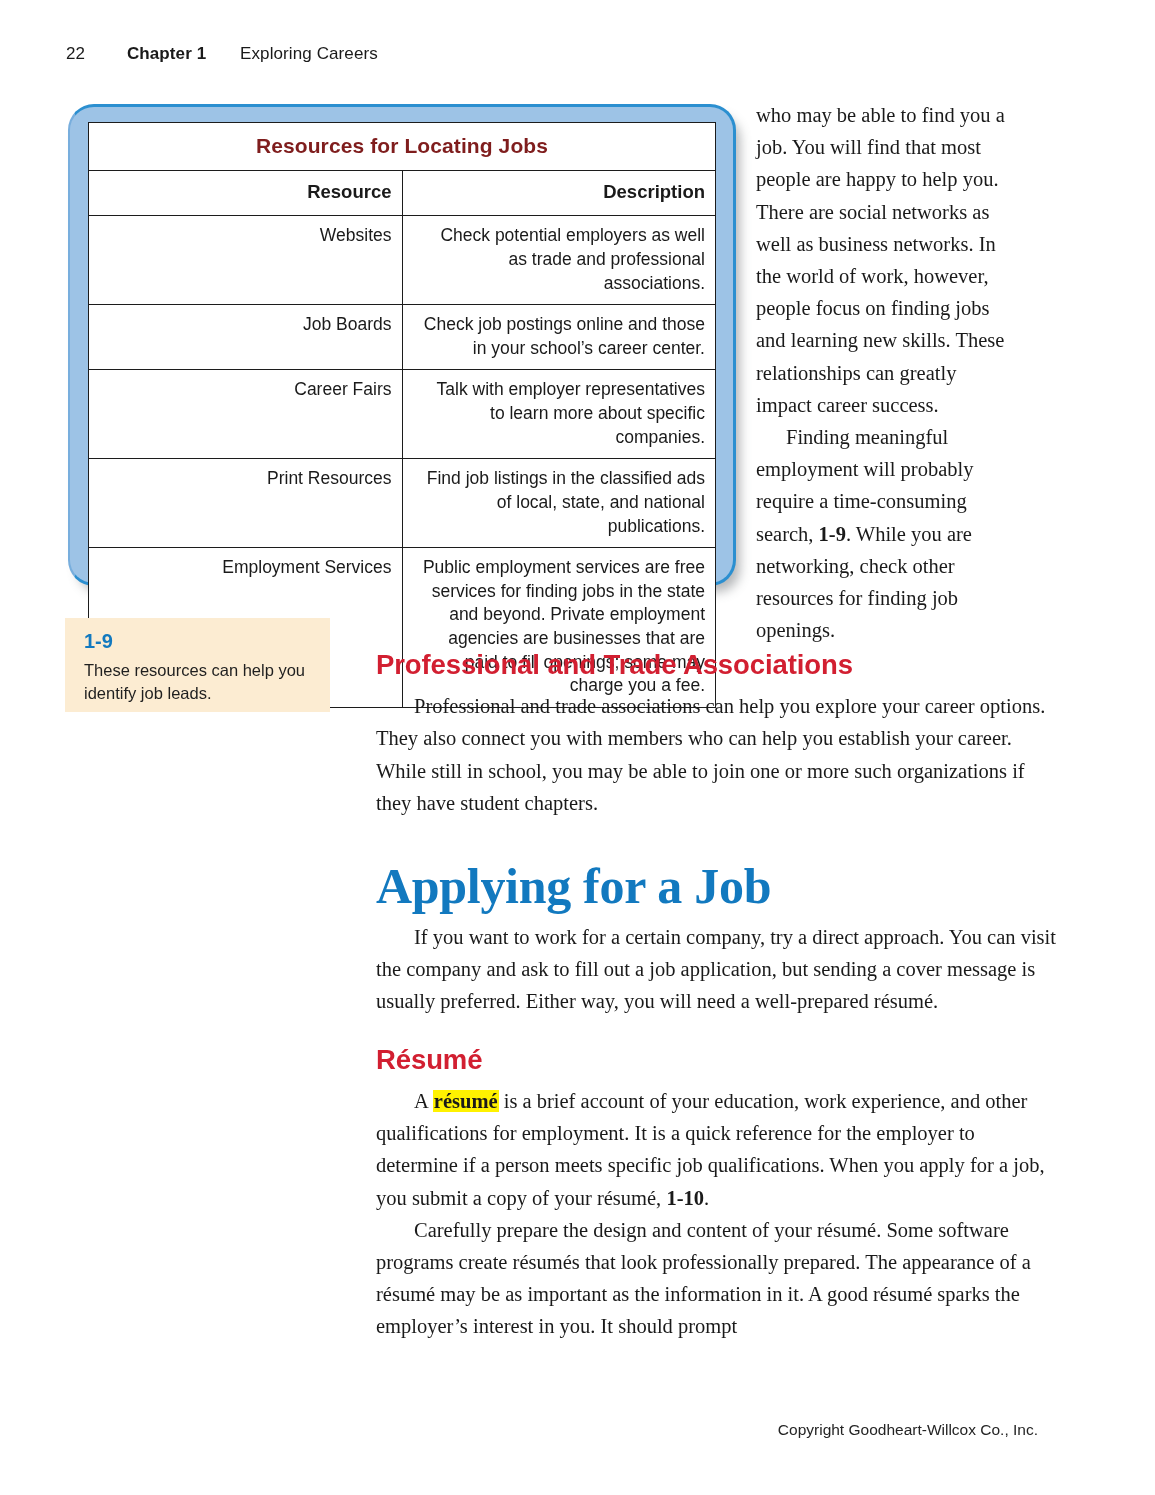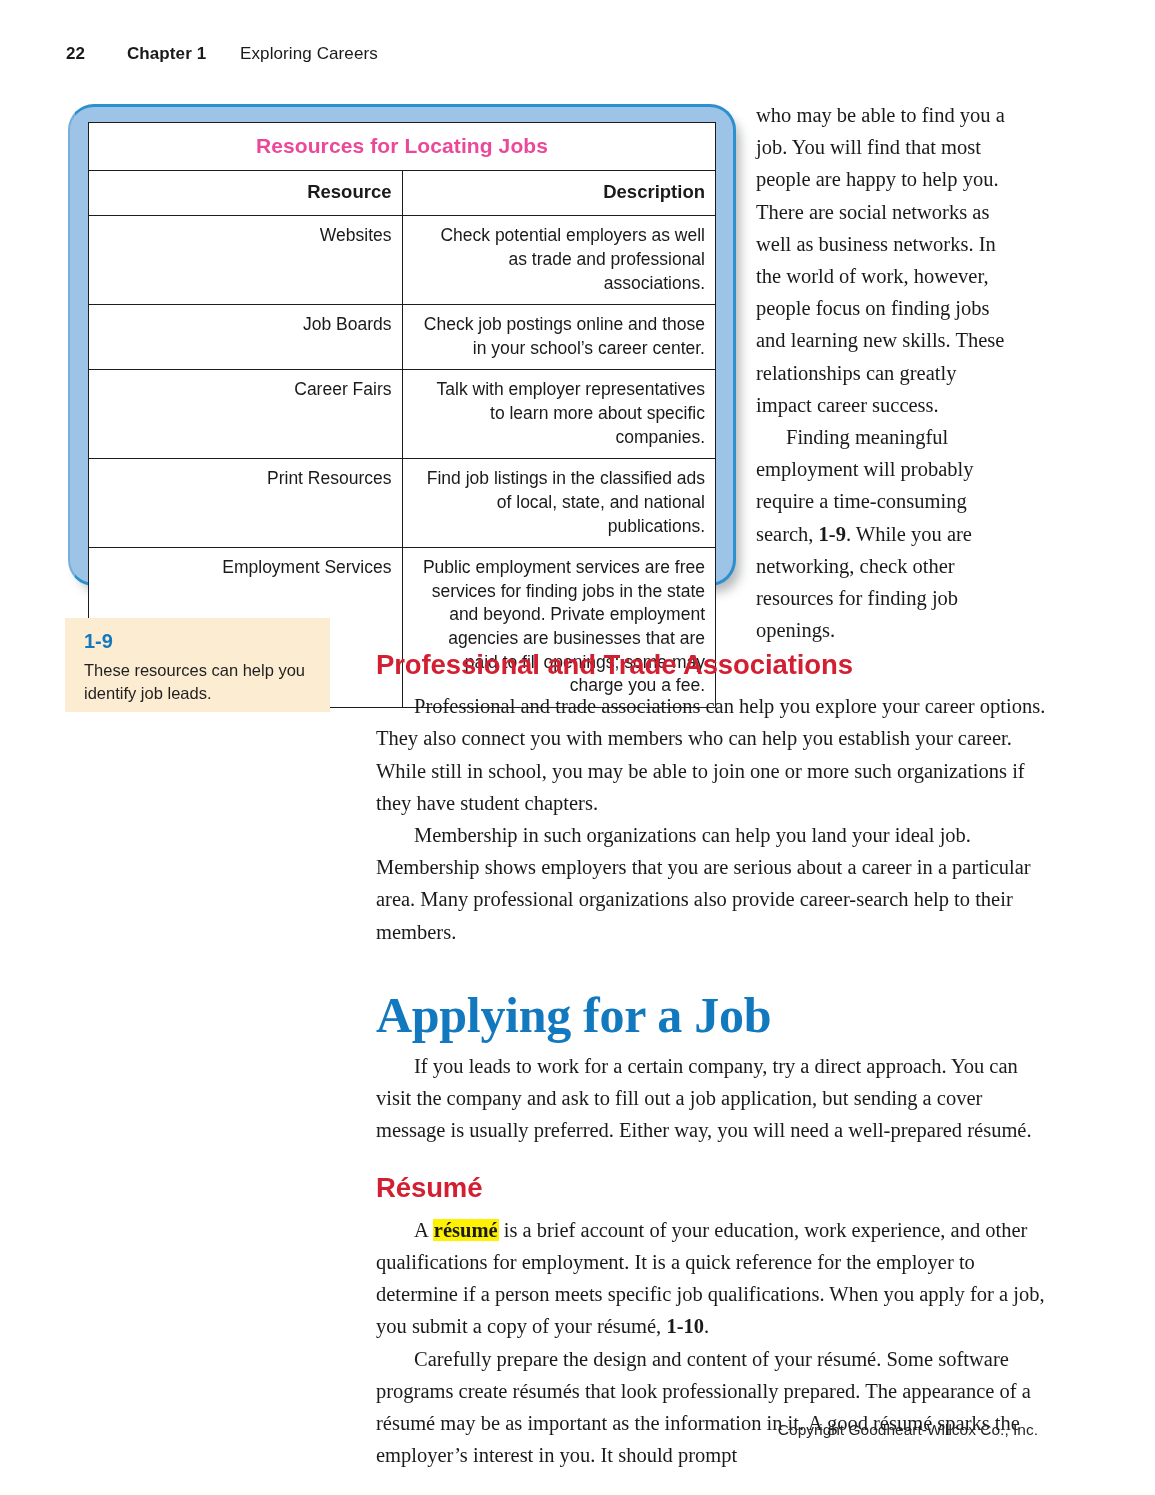--- a/index.html
+++ b/index.html
@@ -20,21 +20,21 @@
   .running-head {
     position: absolute;
     left: 66px;
     top: 44px;
     font-family: "Liberation Sans", sans-serif;
     font-size: 17px;
     letter-spacing: .1px;
     white-space: nowrap;
   }
   .running-head .pg {
-    font-weight: bold;
+    font-weight: normal;
     margin-right: 37px;
     margin-top: 16px;
   }
   .running-head .ch {
     font-weight: bold;
     margin-right: 29px;
   }
   .running-head .ttl {
     font-weight: normal;
   }
@@ -69,21 +69,21 @@
     border: 1.6px solid #1c1c1c;
     vertical-align: top;
     padding: 8px 10px 9px 10px;
     font-size: 17.5px;
     line-height: 1.35;
     font-weight: normal;
     text-align: right;
   }
   .res-table .tbl-title {
     text-align: center;
-    color: #ec4899;
+    color: #7f1d1d;
     font-weight: bold;
     font-size: 21px;
     padding: 9px 8px 10px 8px;
     letter-spacing: .1px;
     border-radius: 10px;
   }
   .res-table .col-head {
     font-weight: bold;
     font-size: 18.5px;
     padding-top: 9px;
@@ -231,26 +231,25 @@
 
 <div class="side-col">
   <p>who may be able to find you a job. You will find that most people are happy to help you. There are social networks as well as business networks. In the world of work, however, people focus on finding jobs and learning new skills. These relationships can greatly impact career success.</p>
   <p class="indent"><span>Finding meaningful employment will probably require a time-consuming search, </span><b class="ref">1-9</b><span>. While you are networking, check other resources for finding job openings.</span></p>
 </div>
 
 <div class="main-col">
 
   <h2 class="h-red">Professional and Trade Associations</h2>
   <p class="body-p">Professional and trade associations can help you explore your career options. They also connect you with members who can help you establish your career. While still in school, you may be able to join one or more such organizations if they have student chapters.</p>
-  <p class="body-p">Membership in such organizations can help you land your ideal job. Membership shows employers that you are serious about a career in a particular area. Many professional organizations also provide career-search help to their members.</p>
 
   <div class="gap-lg"></div>
 
   <h1 class="h-blue">Applying for a Job</h1>
-  <p class="body-p">If you leads to work for a certain company, try a direct approach. You can visit the company and ask to fill out a job application, but sending a cover message is usually preferred. Either way, you will need a well-prepared résumé.</p>
+  <p class="body-p">If you want to work for a certain company, try a direct approach. You can visit the company and ask to fill out a job application, but sending a cover message is usually preferred. Either way, you will need a well-prepared résumé.</p>
 
   <div class="gap-md"></div>
 
   <h2 class="h-red">Résumé</h2>
   <p class="body-p"><span>A </span><span class="hl">résumé</span><span> is a brief account of your education, work experience, and other qualifications for employment. It is a quick reference for the employer to determine if a person meets specific job qualifications. When you apply for a job, you submit a copy of your résumé, </span><b class="ref">1-10</b><span>.</span></p>
   <p class="body-p">Carefully prepare the design and content of your résumé. Some software programs create résumés that look professionally prepared. The appearance of a résumé may be as important as the information in it. A good résumé sparks the employer’s interest in you. It should prompt</p>
 </div>
 
 <div class="footer">Copyright Goodheart-Willcox Co., Inc.</div>
 

